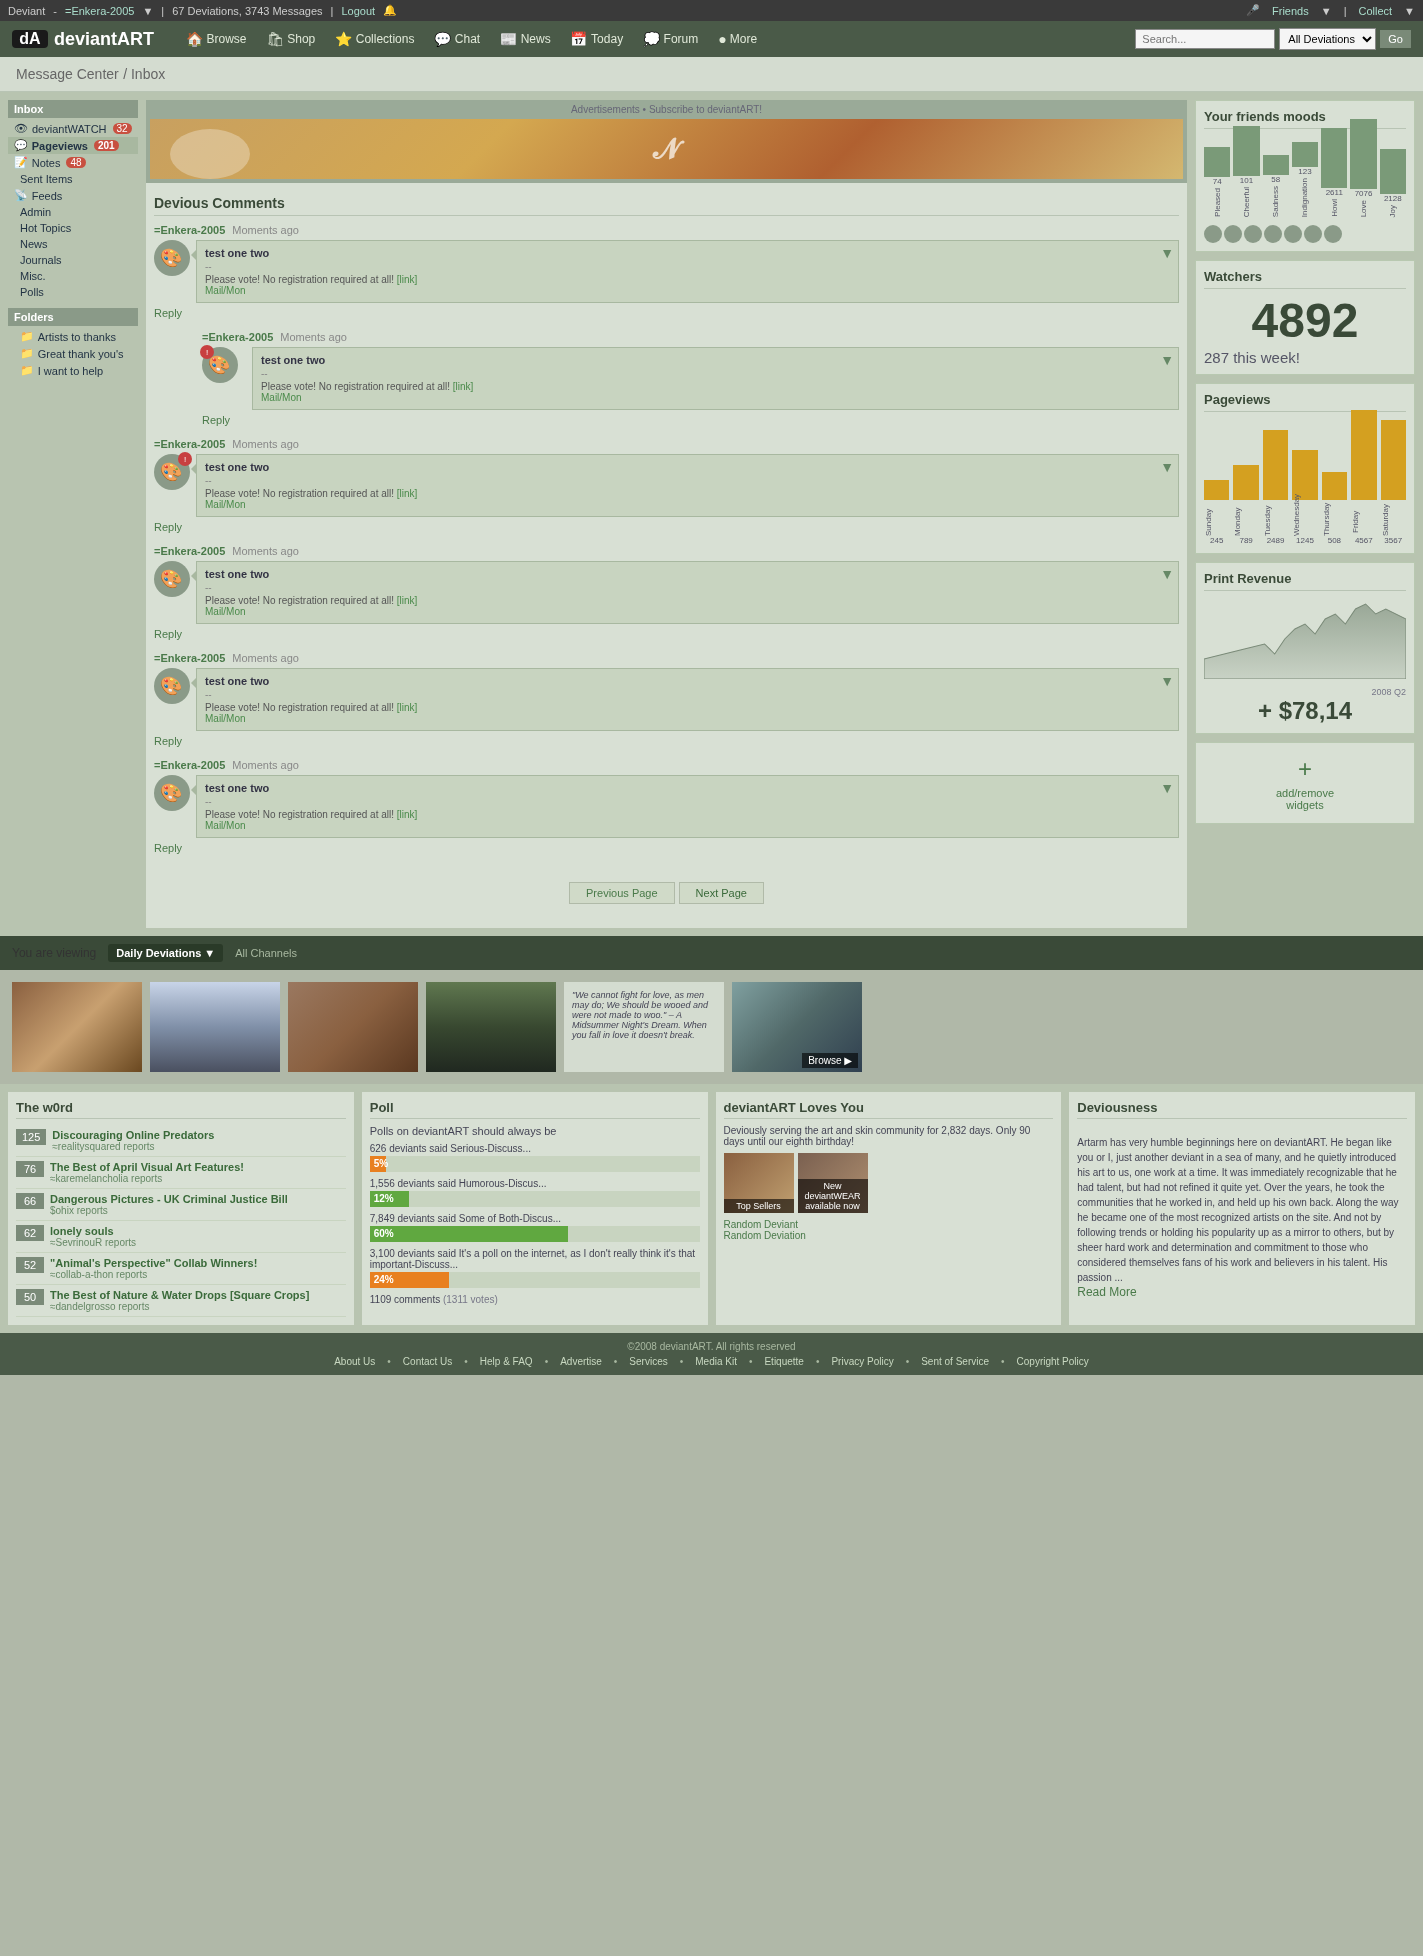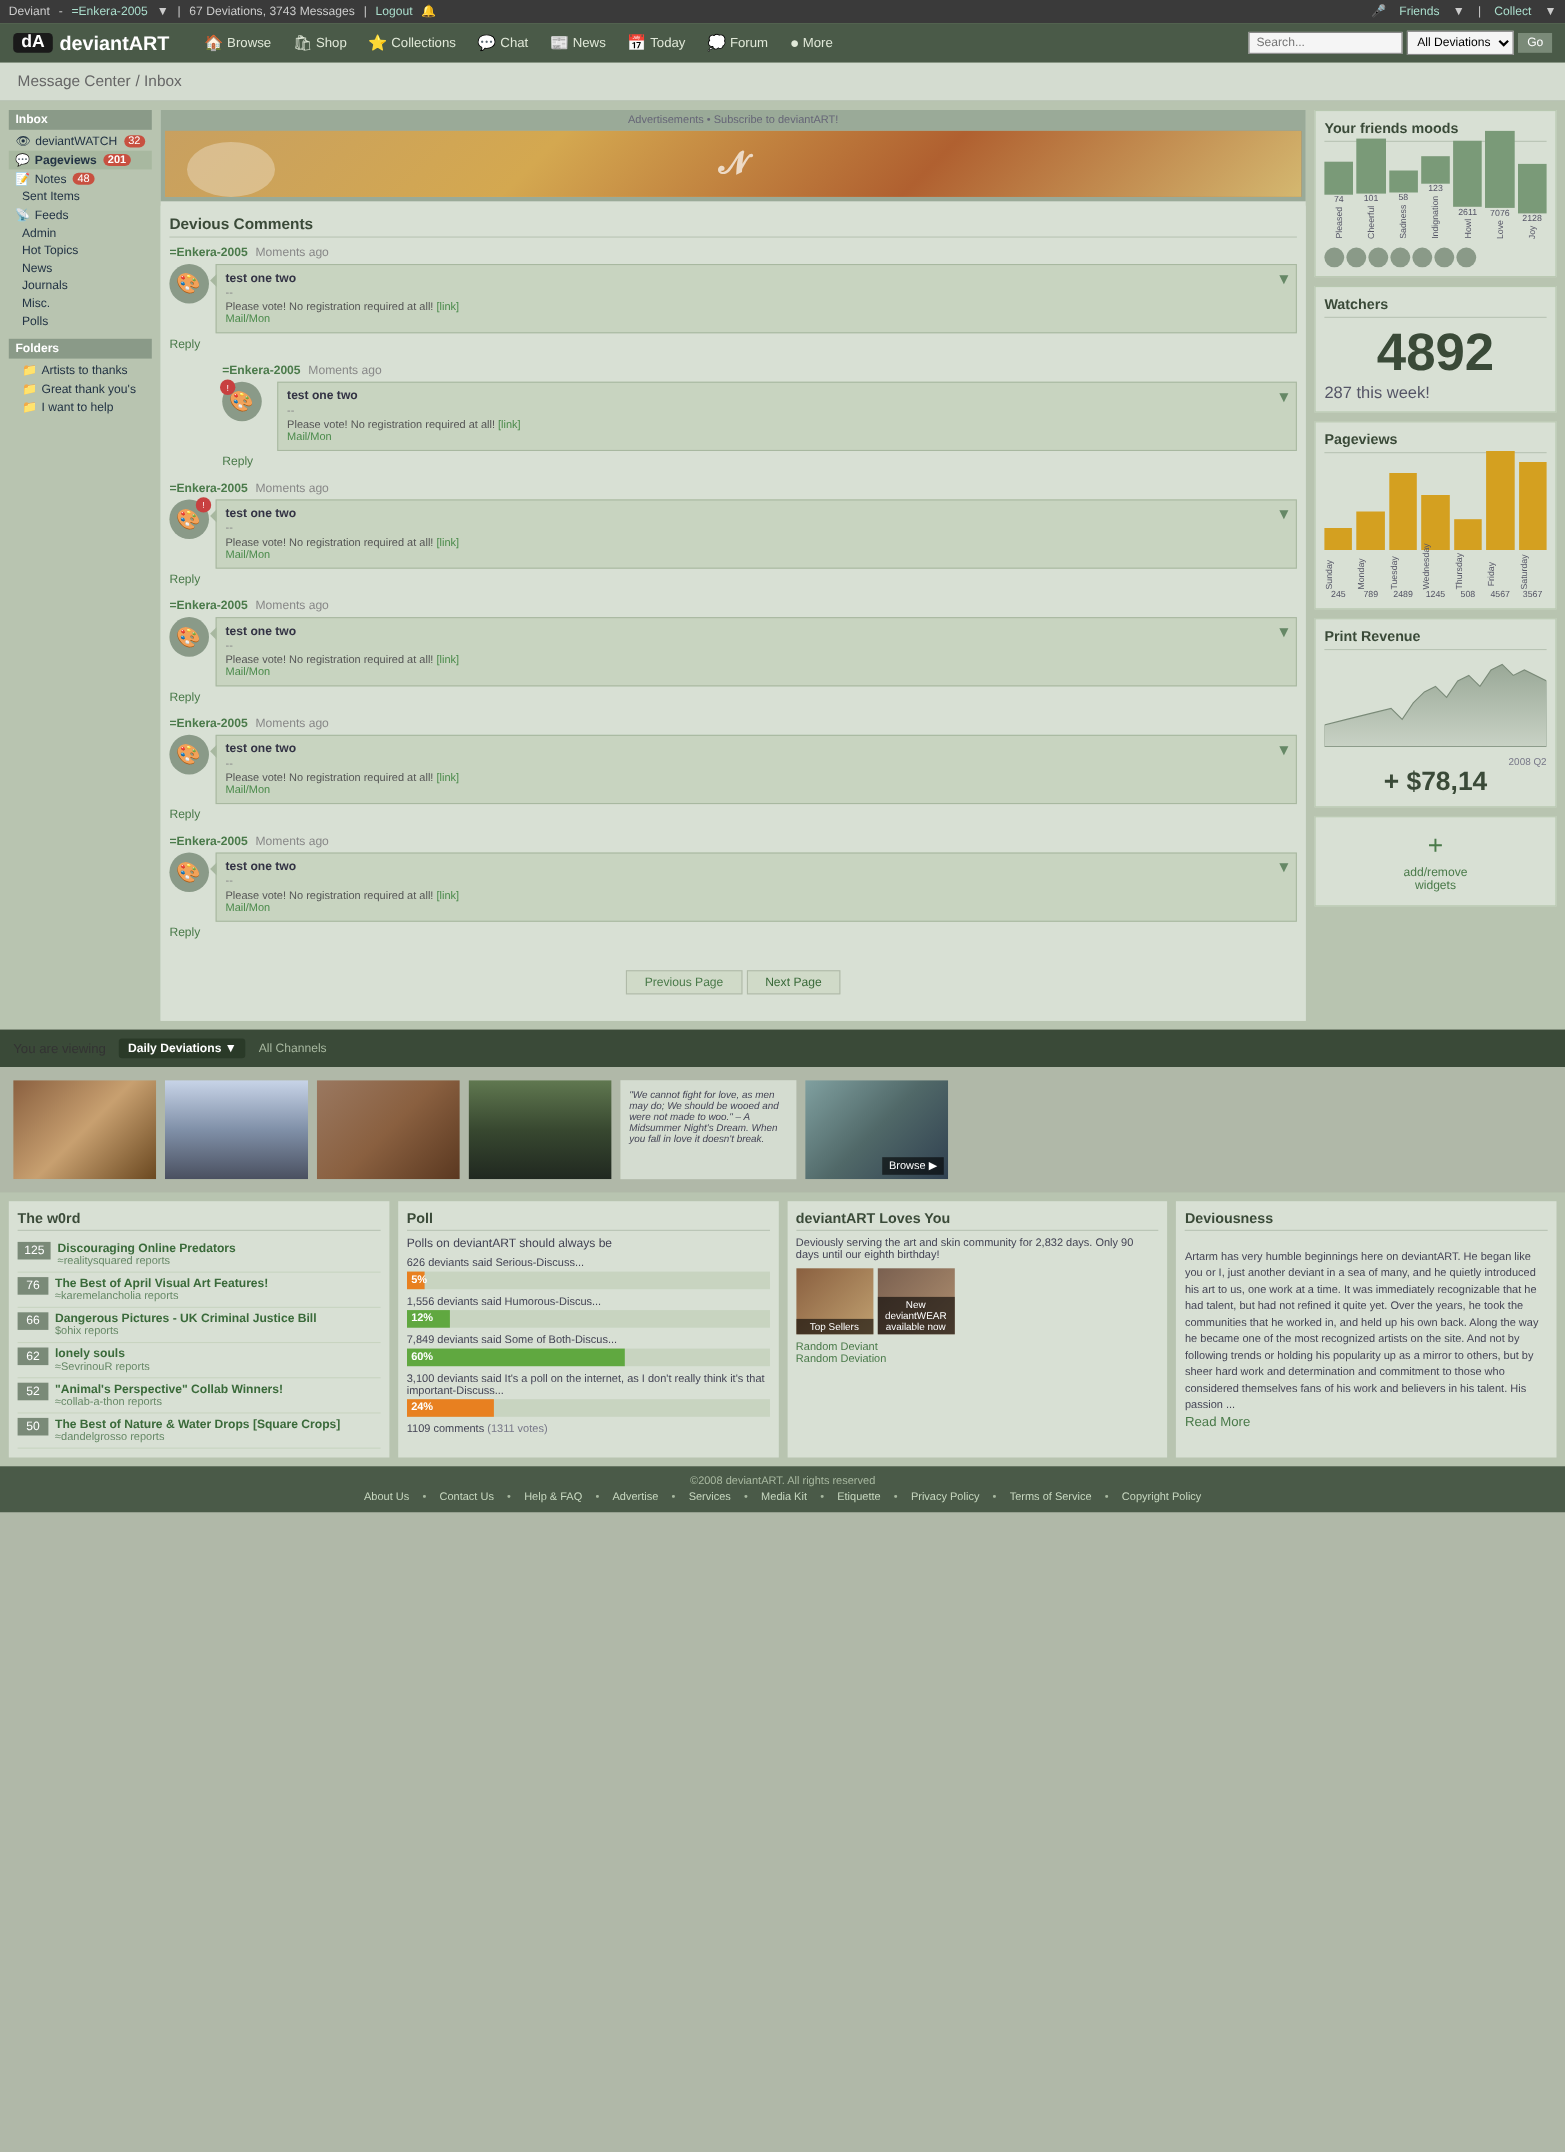--- a/index.html
+++ b/index.html
@@ -736,17 +736,17 @@
     <a>Advertise</a>
     <span>•</span>
     <a>Services</a>
     <span>•</span>
     <a>Media Kit</a>
     <span>•</span>
     <a>Etiquette</a>
     <span>•</span>
     <a>Privacy Policy</a>
     <span>•</span>
-    <a>Terms of Service</a>
+    <a>Sent of Service</a>
     <span>•</span>
     <a>Copyright Policy</a>
   </div>
 </div>
 
 </body></html>

